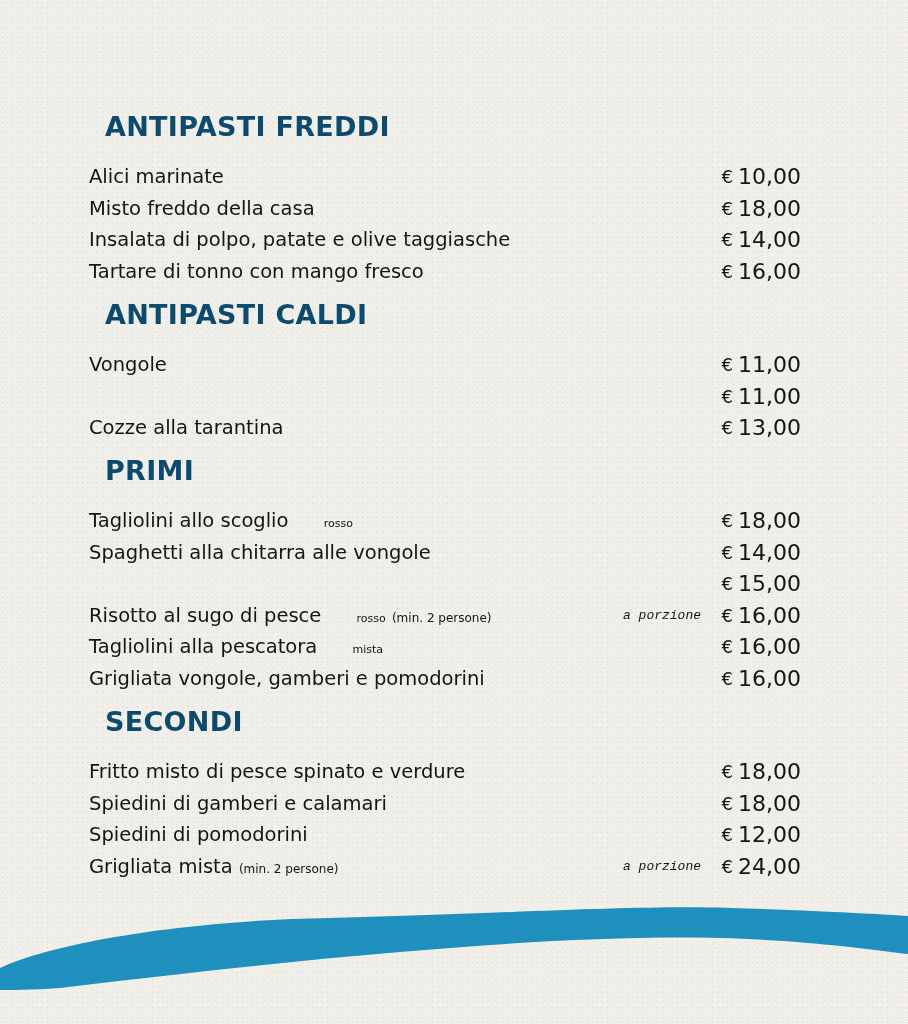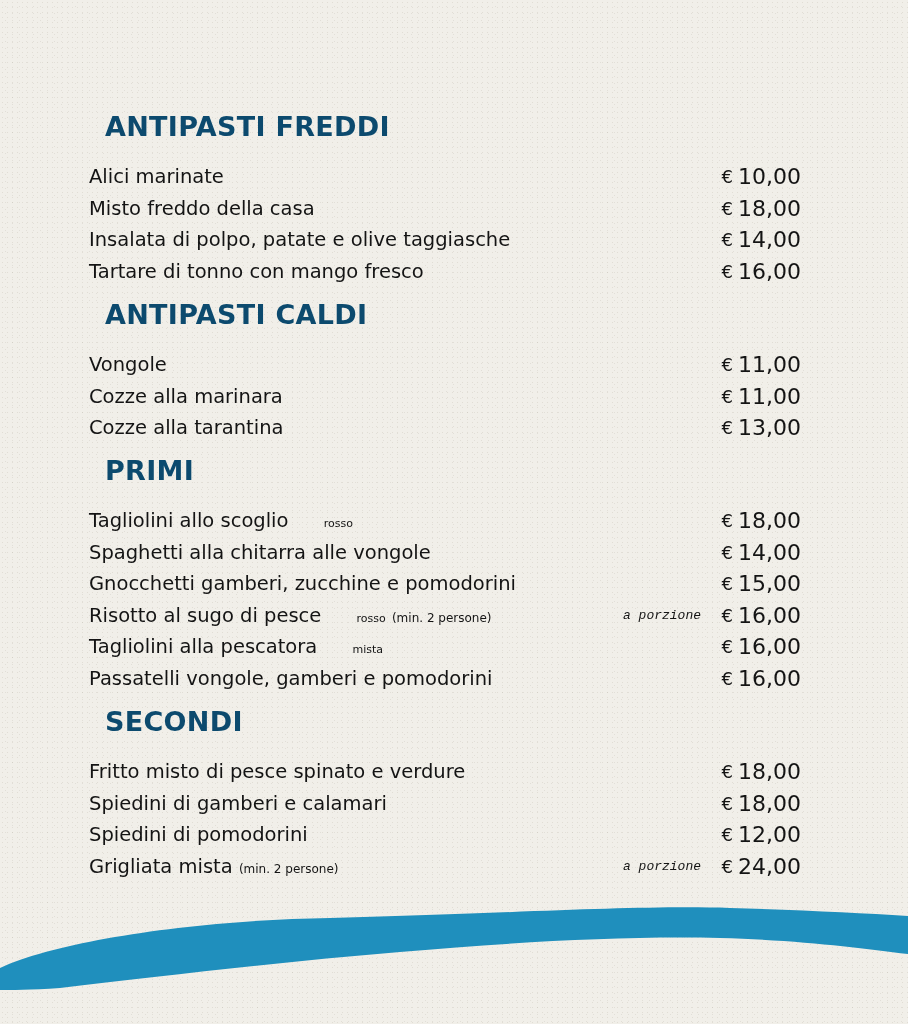--- a/index.html
+++ b/index.html
@@ -56,21 +56,20 @@
 </div>
 
 <div class="section" style="top:281px;">
   <h2 class="sec-title">ANTIPASTI CALDI</h2>
   <div class="item">
     <span class="name">Vongole</span>
     <span class="eur">€</span>
     <span class="price">11,00</span>
   </div>
   <div class="item">
-    <span class="name">Cozze alla marinara</span>
     <span class="eur">€</span>
     <span class="price">11,00</span>
   </div>
   <div class="item">
     <span class="name">Cozze alla tarantina</span>
     <span class="eur">€</span>
     <span class="price">13,00</span>
   </div>
 </div>
 
@@ -80,37 +79,36 @@
     <span class="name"><span>Tagliolini allo scoglio</span> <span class="note-it">rosso</span></span>
     <span class="eur">€</span>
     <span class="price">18,00</span>
   </div>
   <div class="item">
     <span class="name">Spaghetti alla chitarra alle vongole</span>
     <span class="eur">€</span>
     <span class="price">14,00</span>
   </div>
   <div class="item">
-    <span class="name">Gnocchetti gamberi, zucchine e pomodorini</span>
     <span class="eur">€</span>
     <span class="price">15,00</span>
   </div>
   <div class="item">
     <span class="name"><span>Risotto al sugo di pesce</span> <span class="note-it">rosso</span> <span class="note-sm">(min. 2 persone)</span></span>
     <span class="porz">a porzione</span>
     <span class="eur">€</span>
     <span class="price">16,00</span>
   </div>
   <div class="item">
     <span class="name"><span>Tagliolini alla pescatora</span> <span class="note-it">mista</span></span>
     <span class="eur">€</span>
     <span class="price">16,00</span>
   </div>
   <div class="item">
-    <span class="name">Passatelli vongole, gamberi e pomodorini</span>
+    <span class="name">Grigliata vongole, gamberi e pomodorini</span>
     <span class="eur">€</span>
     <span class="price">16,00</span>
   </div>
 </div>
 
 <div class="section" style="top:688px;">
   <h2 class="sec-title">SECONDI</h2>
   <div class="item">
     <span class="name">Fritto misto di pesce spinato e verdure</span>
     <span class="eur">€</span>

